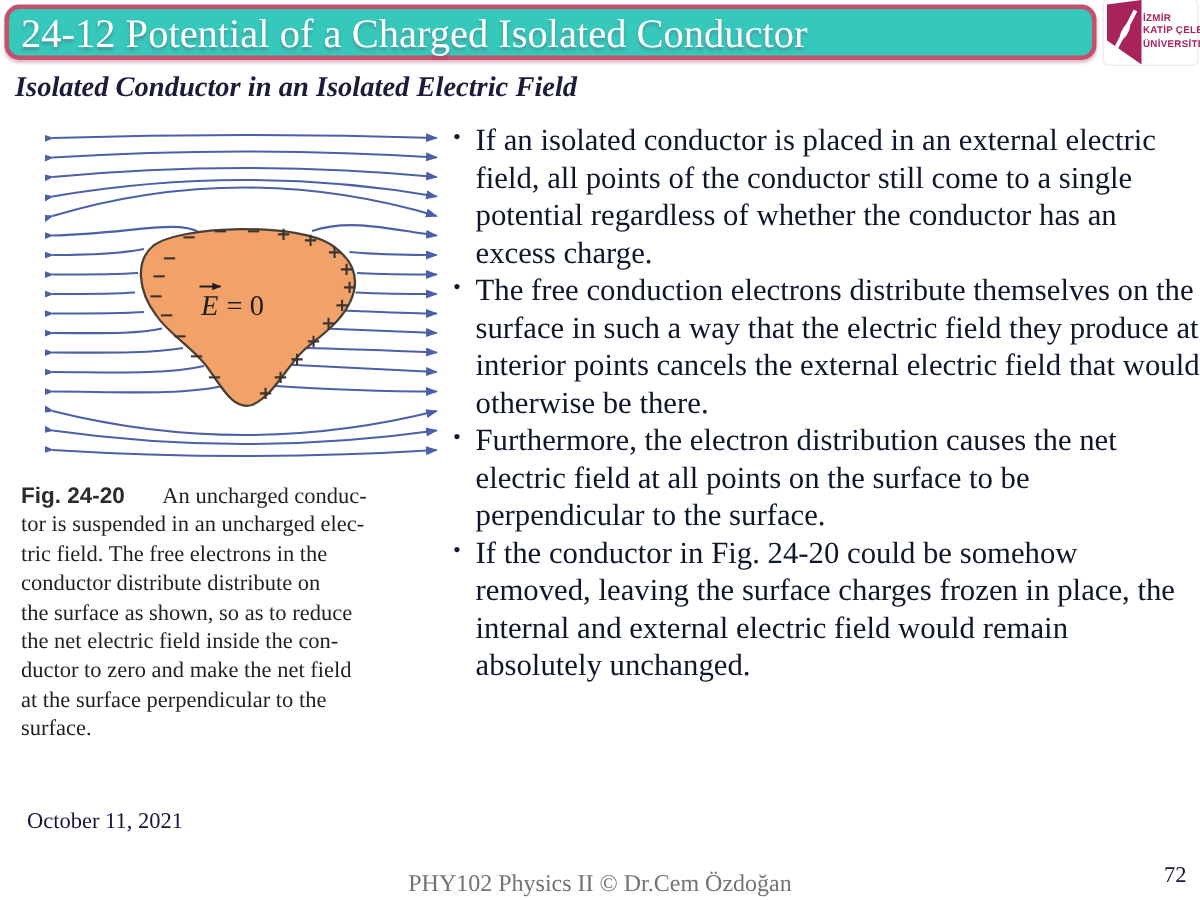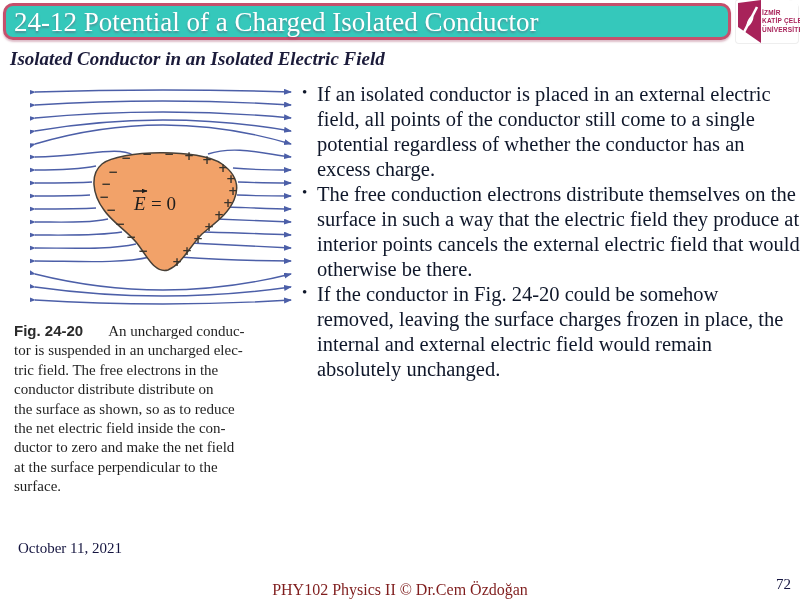--- a/index.html
+++ b/index.html
@@ -1,17 +1,17 @@
 <!DOCTYPE html>
 <html><head>
 <meta charset="utf-8">
 <style>
   html,body{margin:0;padding:0;}
   .slide{position:relative;width:800px;height:600px;background:#ffffff;overflow:hidden;
-         font-family:"Liberation Serif",serif;border-radius:12px;}
+         font-family:"Liberation Serif",serif;}
 
   
   .titlebar{position:absolute;left:3px;top:3px;width:728px;height:37px;
             background:#35c8bb;border:3px solid #c5506c;border-radius:10px;
             box-sizing:border-box;box-shadow:0 2px 2px rgba(160,70,100,.35);}
   .titlebar .t{position:absolute;left:8px;top:1px;color:#ffffff;font-size:27px;
                white-space:nowrap;text-shadow:0 2px 2px rgba(120,40,80,.35);}
 
   
   .logo{position:absolute;right:2px;top:0;width:62px;height:43px;background:#ffffff;
@@ -38,21 +38,21 @@
   .caption .lbl{font-family:"Liberation Sans",sans-serif;font-weight:bold;margin-right:25px;color:#2b2b2b;}
 
   
   .bullets{position:absolute;left:300px;top:82px;width:500px;margin:0;padding:0;list-style:none;
            font-size:20.5px;line-height:25px;color:#0f172a;}
   .bullets li{position:relative;padding-left:17px;margin:0;}
   .bullets li::before{content:"•";position:absolute;left:2px;top:-2px;font-size:15px;}
 
   
   .f-date{position:absolute;left:18px;top:540px;font-size:15px;color:#14143f;}
-  .f-course{position:absolute;left:0;right:0;top:581px;text-align:center;font-size:16px;color:#7f1d1d;}
+  .f-course{position:absolute;left:0;right:0;top:581px;text-align:center;font-size:16px;color:#737373;}
   .f-page{position:absolute;right:9px;top:576px;font-size:15px;color:#14143f;}
 </style>
 </head>
 <body>
 
 <div class="slide">
 
   <div class="titlebar">
     <div class="t">24-12 Potential of a Charged Isolated Conductor</div>
   </div>
@@ -156,20 +156,21 @@
     <div>the surface as shown, so as to reduce</div>
     <div>the net electric field inside the con-</div>
     <div>ductor to zero and make the net field</div>
     <div>at the surface perpendicular to the</div>
     <div>surface.</div>
   </div>
 
   <ul class="bullets">
     <li>If an isolated conductor is placed in an external electric field, all points of the conductor still come to a single potential regardless of whether the conductor has an excess charge.</li>
     <li>The free conduction electrons distribute themselves on the surface in such a way that the electric field they produce at interior points cancels the external electric field that would otherwise be there.</li>
+    <li>Furthermore, the electron distribution causes the net electric field at all points on the surface to be perpendicular to the surface.</li>
     <li>If the conductor in Fig. 24-20 could be somehow removed, leaving the surface charges frozen in place, the internal and external electric field would remain absolutely unchanged.</li>
   </ul>
 
   <div class="f-date">October 11, 2021</div>
   <div class="f-course">PHY102 Physics II © Dr.Cem Özdoğan</div>
   <div class="f-page">72</div>
 
 </div>
 
 </body></html>

